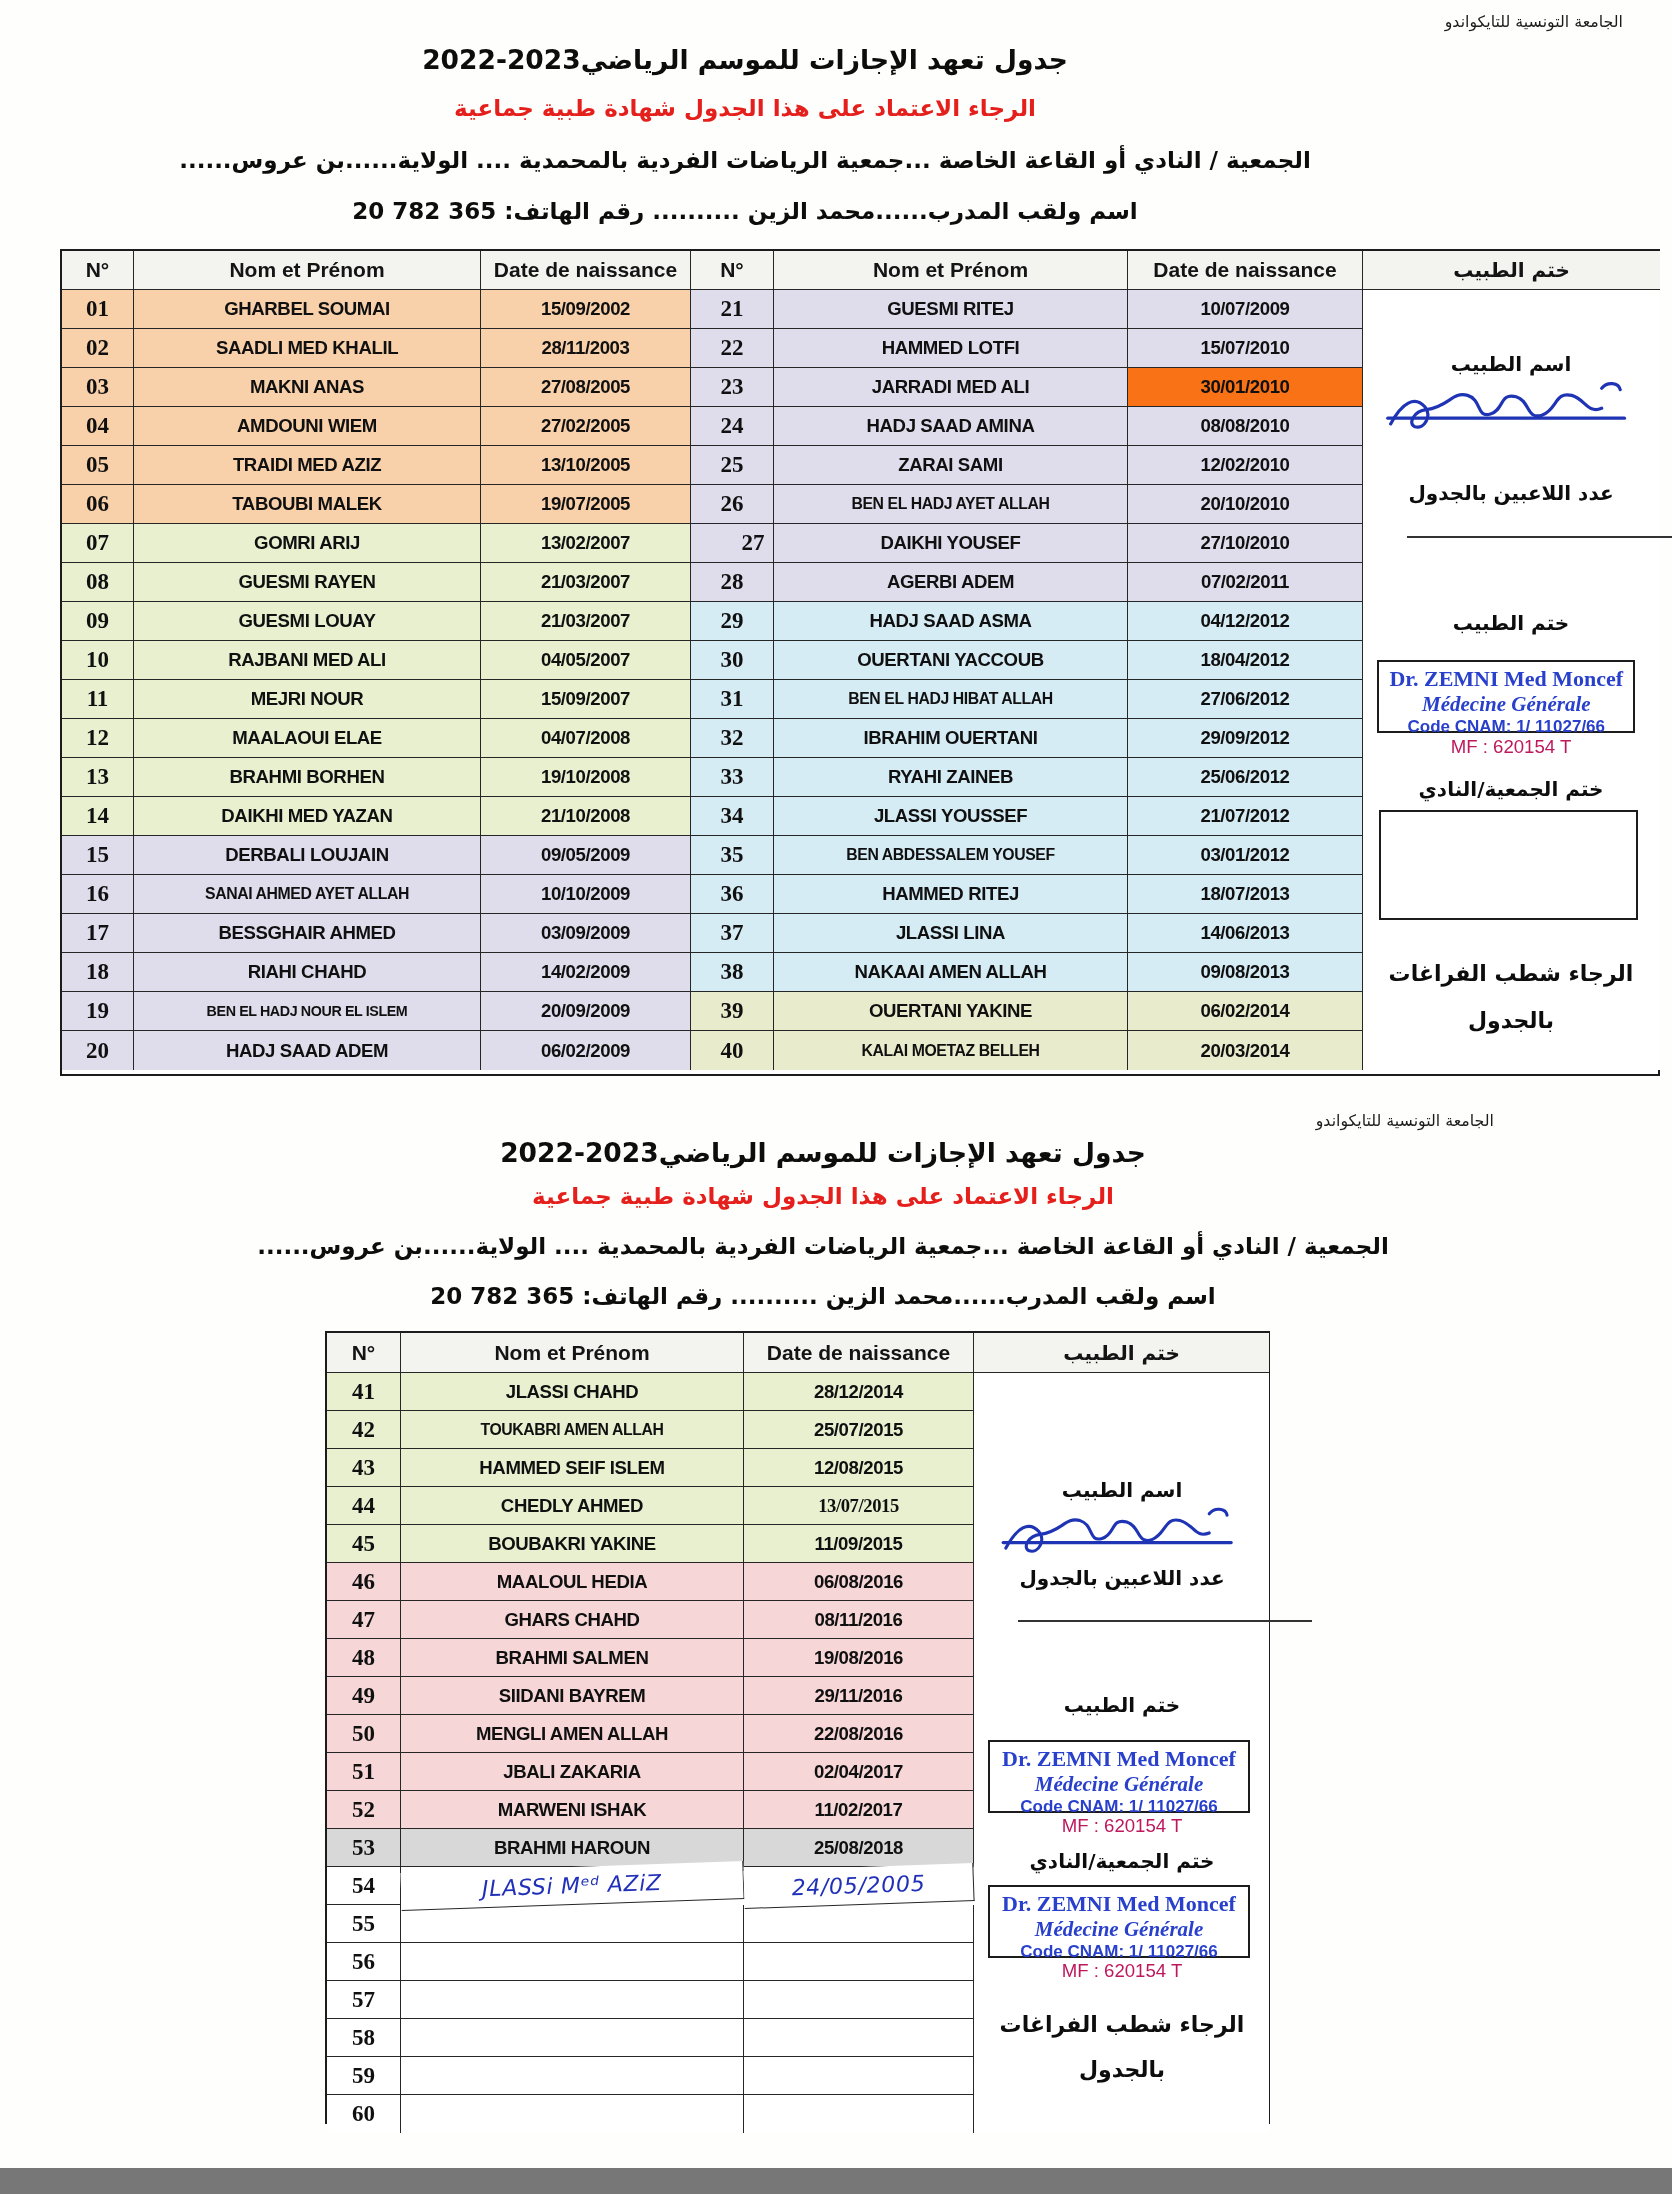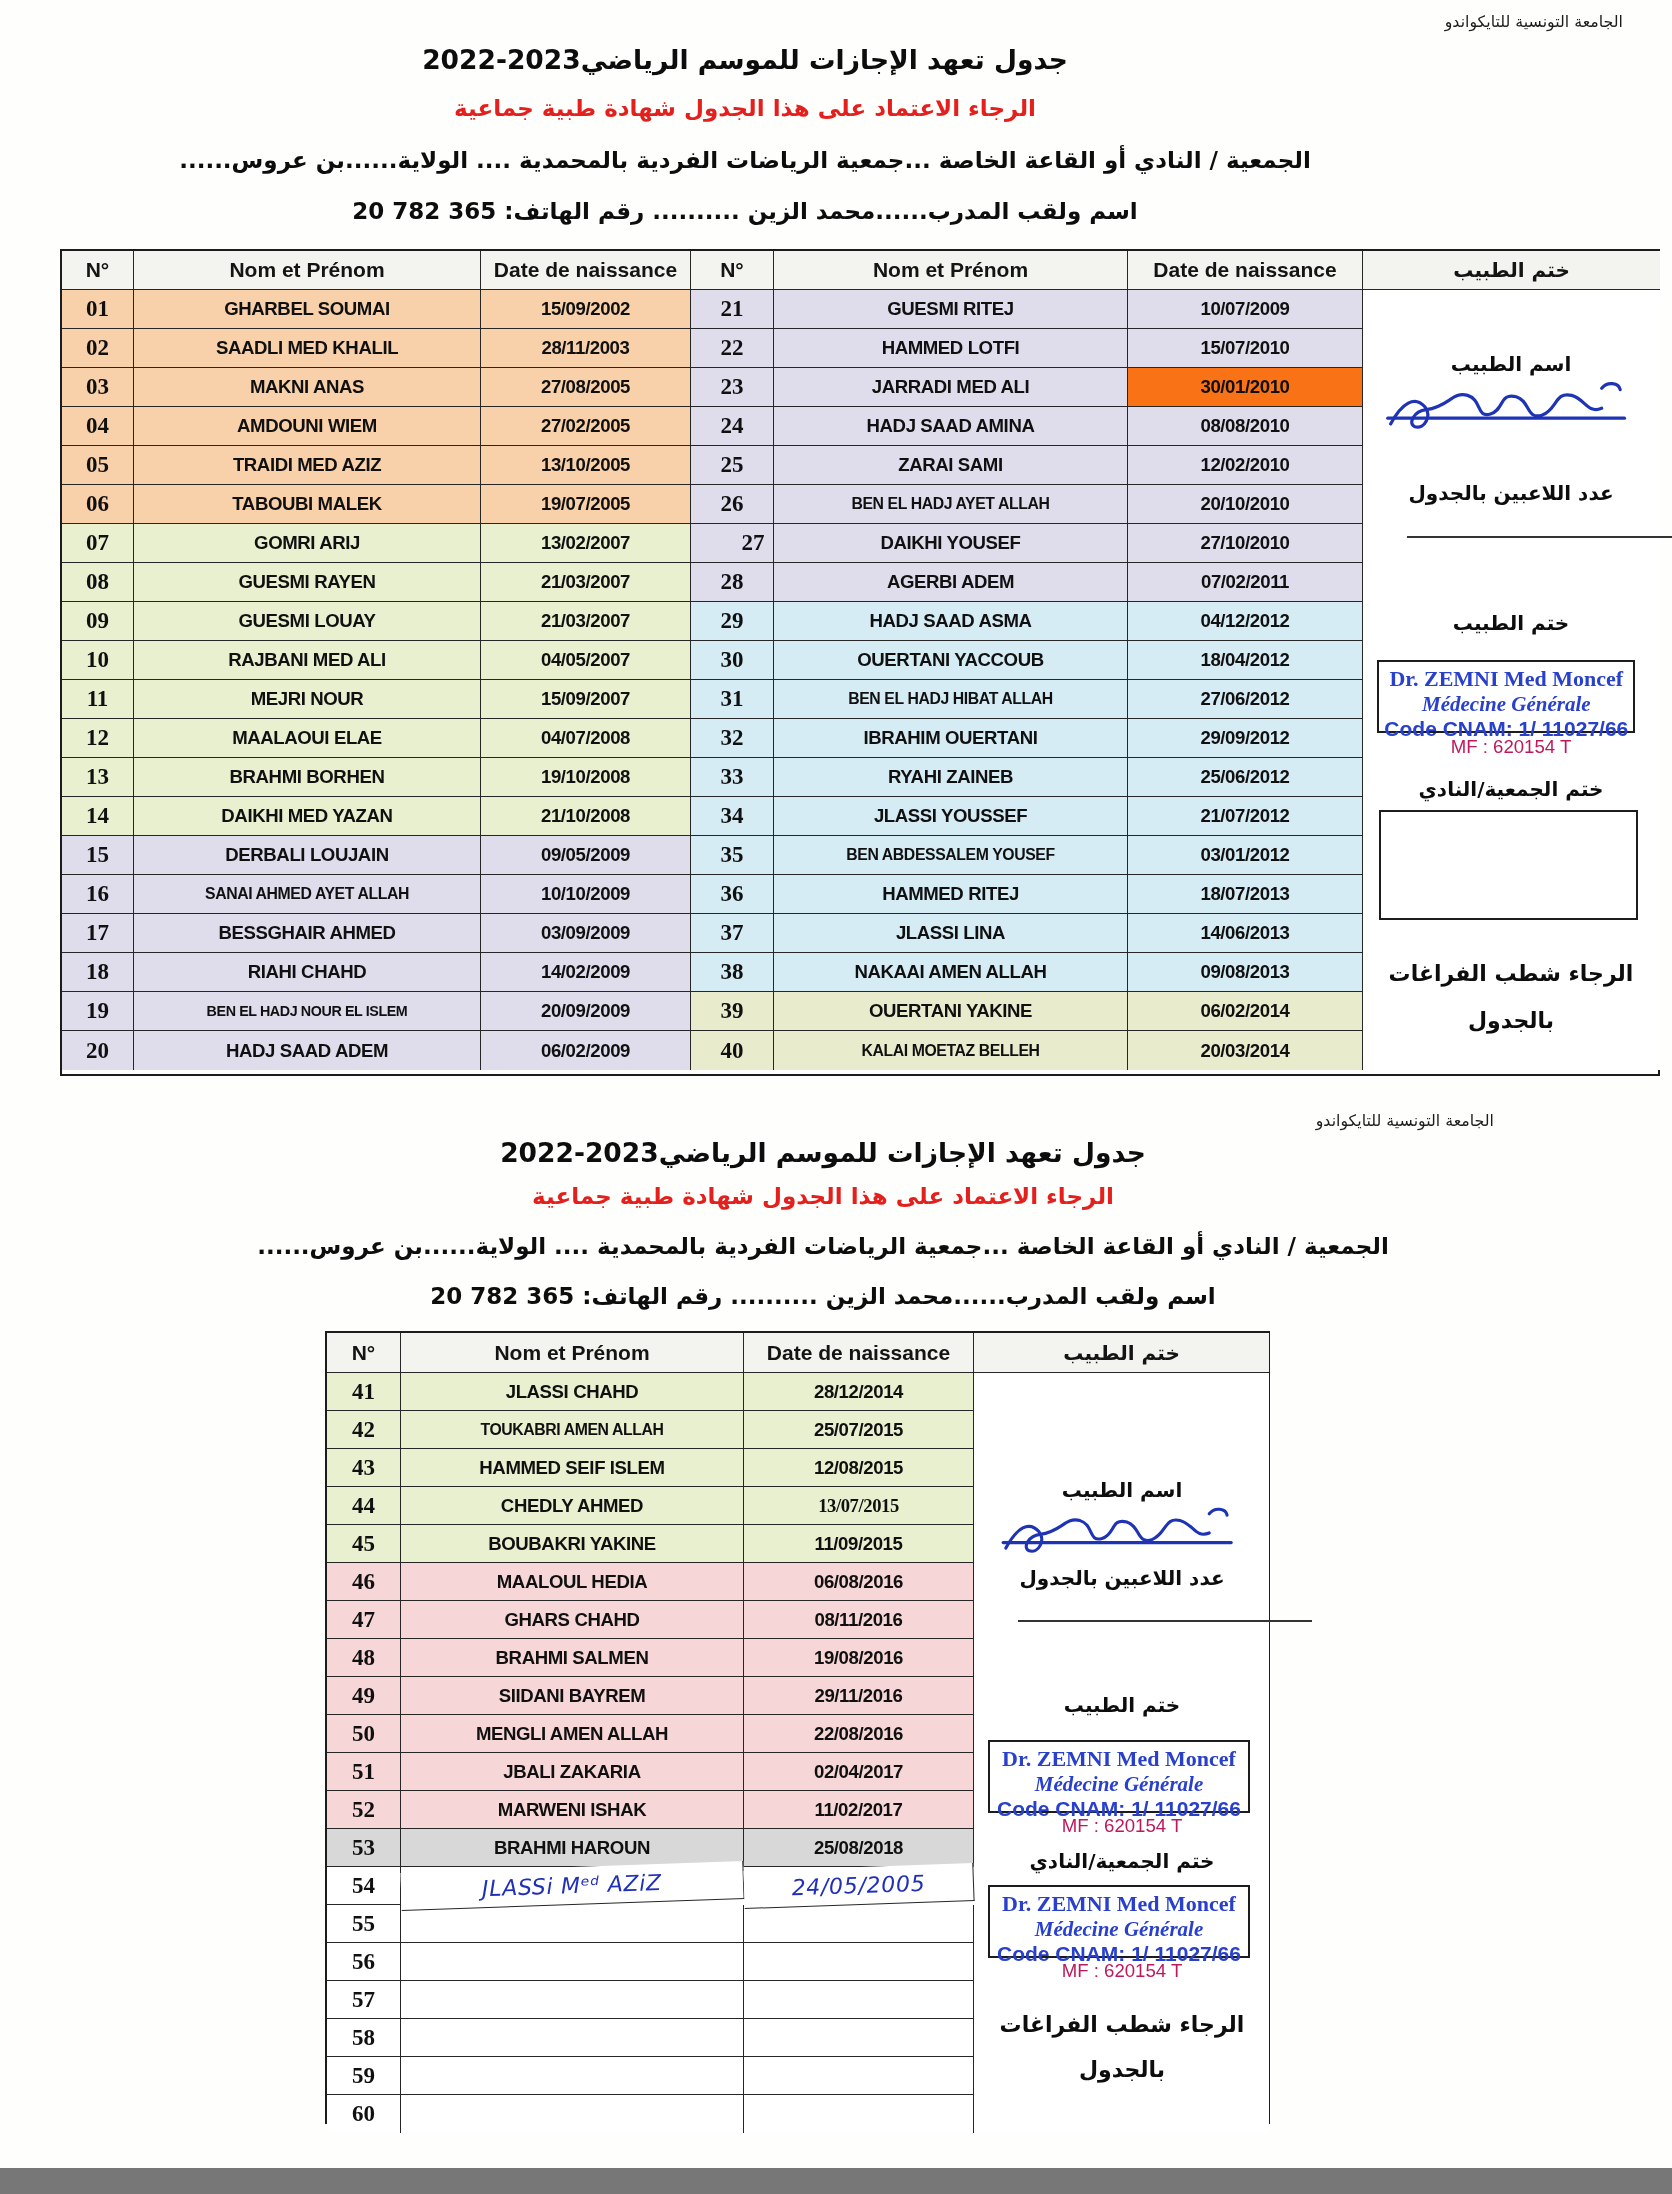--- a/index.html
+++ b/index.html
@@ -91,21 +91,21 @@
   .stamp-name{
     font-family:"Liberation Serif",serif;
     font-weight:bold;font-size:22px;color:#2840cc;white-space:nowrap;
   }
   .stamp-spec{
     font-family:"Liberation Serif",serif;
     font-weight:bold;font-style:italic;font-size:21px;color:#2840cc;white-space:nowrap;
   }
   .stamp-cnam{
     font-family:"Liberation Sans",sans-serif;
-    font-weight:bold;font-size:21px;color:#2840cc;white-space:nowrap;
+    font-weight:bold;font-size:17px;color:#2840cc;white-space:nowrap;
   }
   .stamp-mf{
     font-family:"Liberation Sans",sans-serif;
     font-weight:normal;font-size:18.6px;color:#be185d;text-align:center;
   }
   .empty-box{
     position:absolute;border:2.1px solid #1c1c1c;background:#fff;
   }
 </style>
 </head>

